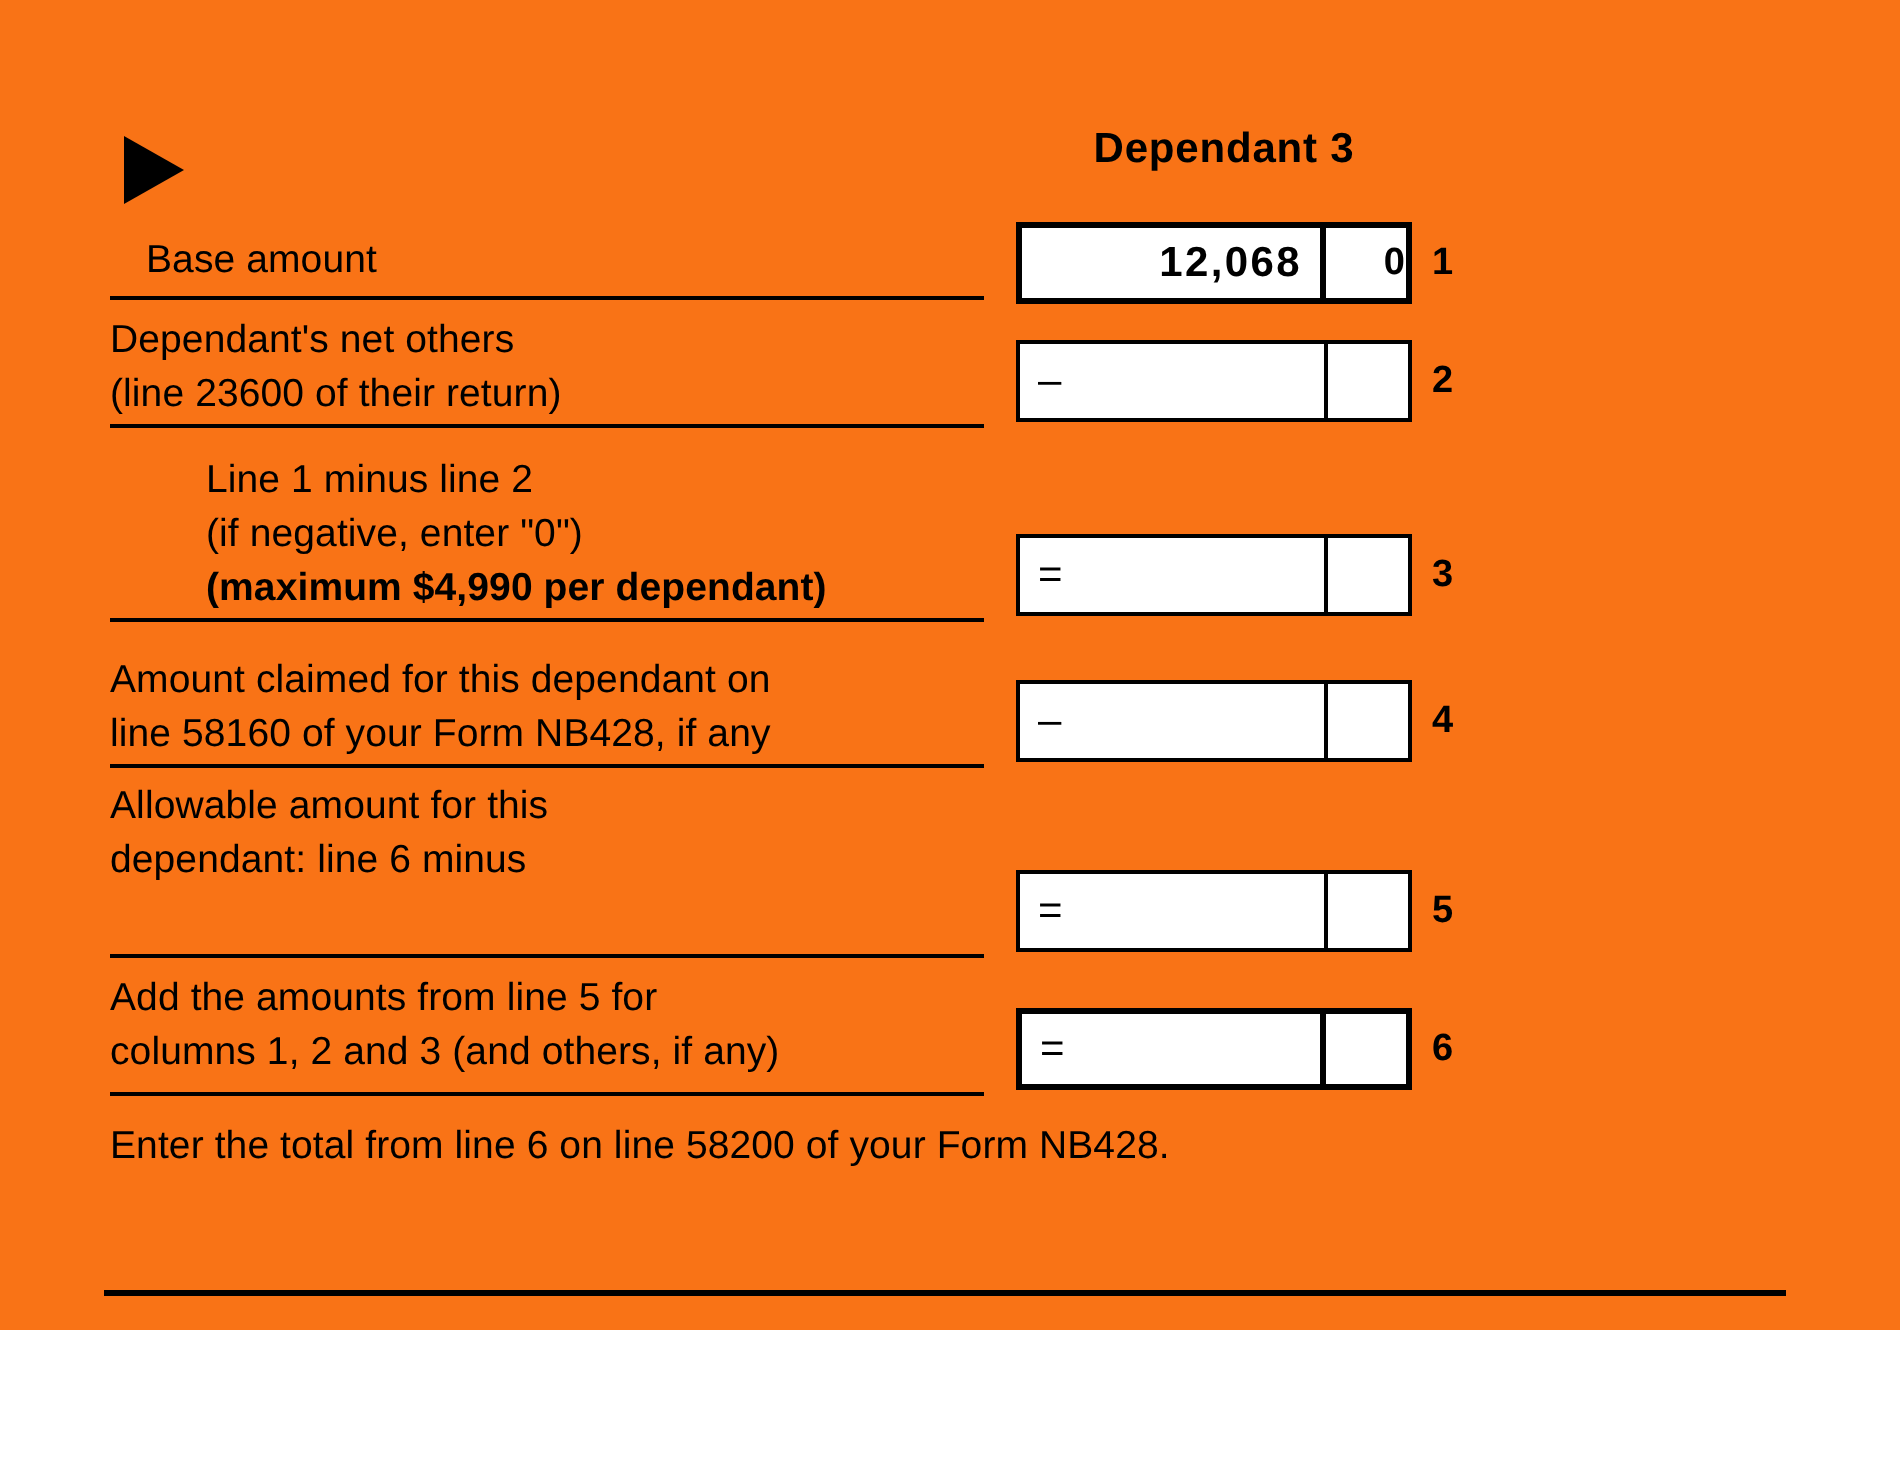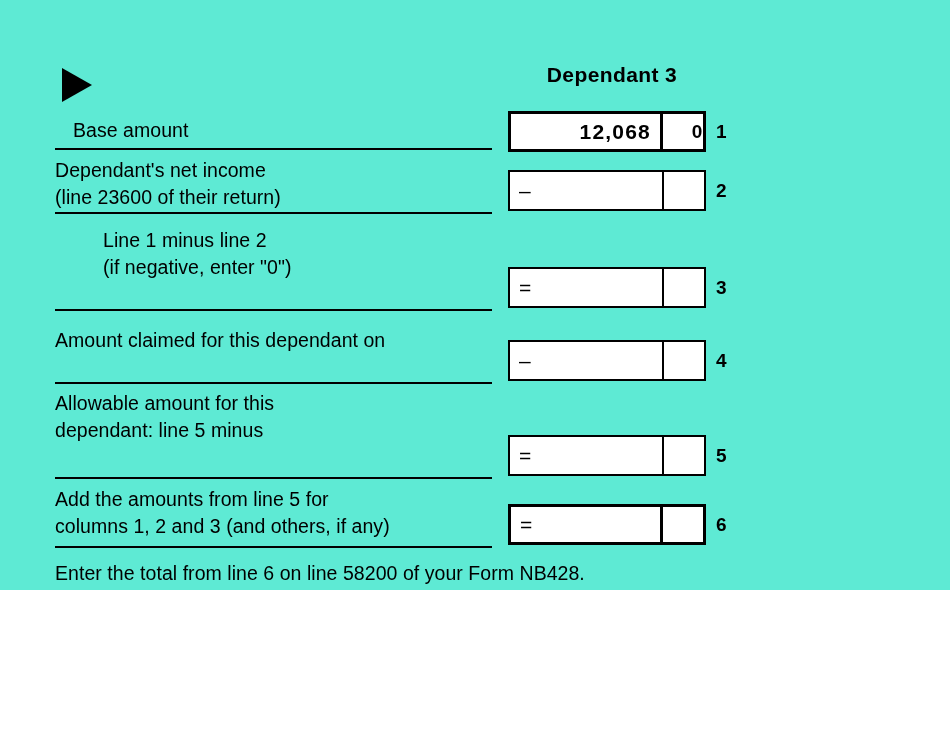--- a/index.html
+++ b/index.html
@@ -8,22 +8,22 @@
     padding: 0;
     background: #ffffff;
   }
   body {
     font-family: "Liberation Sans", sans-serif;
     color: #000000;
   }
   #page {
     position: relative;
     width: 950px;
-    height: 590px;
-    background: #5eead4;
+    height: 665px;
+    background: #f97316;
     overflow: hidden;
   }
 
   
   .arrow-marker {
     position: absolute;
     left: 62px;
     top: 68px;
     width: 0;
     height: 0;
@@ -169,66 +169,68 @@
         <div class="dollars">
           <span class="op-sign"></span>
           <span class="dollar-value">12,068</span>
         </div>
         <div class="cents">
           <span class="cents-value">00</span>
         </div>
       </div>
       <div class="line-no" style="top: 121px;">1</div>
       <div class="label-block" style="top: 157px;">
-        <span class="ln">Dependant's net income</span>
+        <span class="ln">Dependant's net others</span>
         <span class="ln">(line 23600 of their return)</span>
       </div>
       <div class="rule" style="top: 212px;"></div>
       <div class="amount-box" style="top: 170px;">
         <div class="dollars">
           <span class="op-sign">–</span>
           <span class="dollar-value"></span>
         </div>
         <div class="cents">
           <span class="cents-value"></span>
         </div>
       </div>
       <div class="line-no" style="top: 180px;">2</div>
       <div class="label-block" style="top: 227px; margin-left: 48px;">
         <span class="ln">Line 1 minus line 2</span>
         <span class="ln">(if negative, enter "0")</span>
+        <span class="ln bold">(maximum $4,990 per dependant)</span>
       </div>
       <div class="rule" style="top: 309px;"></div>
       <div class="amount-box" style="top: 267px;">
         <div class="dollars">
           <span class="op-sign">=</span>
           <span class="dollar-value"></span>
         </div>
         <div class="cents">
           <span class="cents-value"></span>
         </div>
       </div>
       <div class="line-no" style="top: 277px;">3</div>
       <div class="label-block" style="top: 327px;">
         <span class="ln">Amount claimed for this dependant on</span>
+        <span class="ln">line 58160 of your Form NB428, if any</span>
       </div>
       <div class="rule" style="top: 382px;"></div>
       <div class="amount-box" style="top: 340px;">
         <div class="dollars">
           <span class="op-sign">–</span>
           <span class="dollar-value"></span>
         </div>
         <div class="cents">
           <span class="cents-value"></span>
         </div>
       </div>
       <div class="line-no" style="top: 350px;">4</div>
       <div class="label-block" style="top: 390px;">
         <span class="ln">Allowable amount for this</span>
-        <span class="ln">dependant: line 5 minus</span>
+        <span class="ln">dependant: line 6 minus</span>
       </div>
       <div class="rule" style="top: 477px;"></div>
       <div class="amount-box" style="top: 435px;">
         <div class="dollars">
           <span class="op-sign">=</span>
           <span class="dollar-value"></span>
         </div>
         <div class="cents">
           <span class="cents-value"></span>
         </div>

